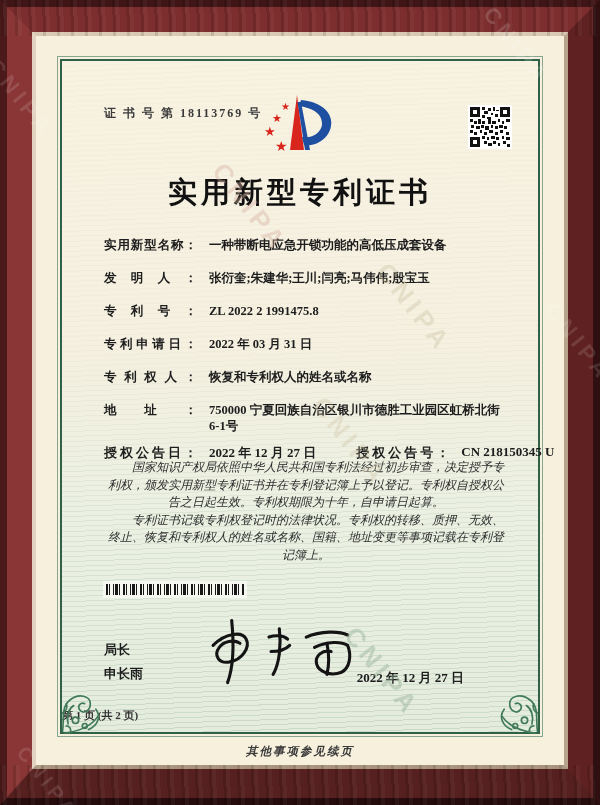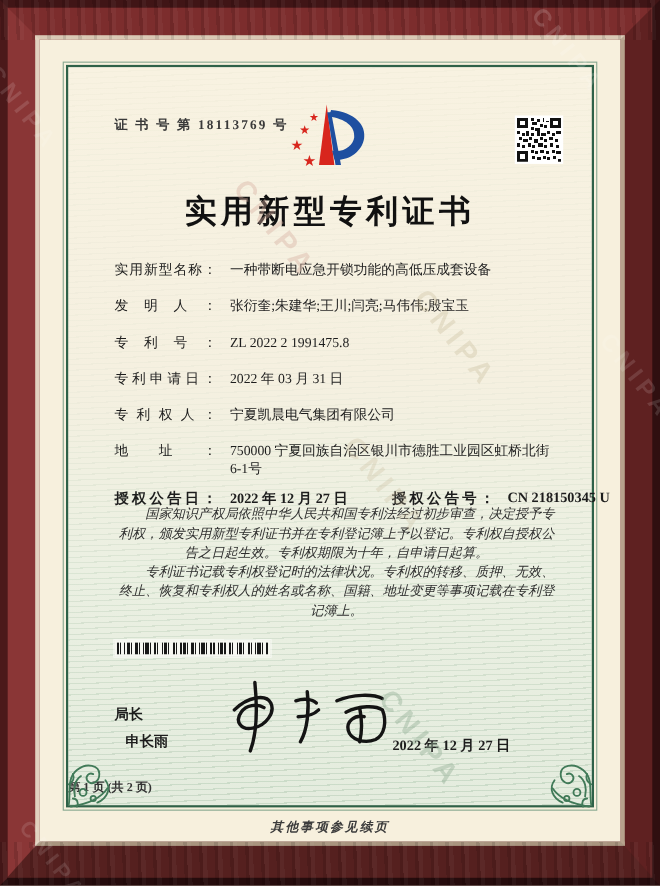--- a/index.html
+++ b/index.html
@@ -56,21 +56,21 @@
     position:absolute; left:42px; top:44px;
     font-size:12px; letter-spacing:2px; color:#3a3a3a; font-weight:600;
   }
   .logo { position:absolute; left:50%; top:31px; margin-left:-36px; width:72px; height:64px; }
   .qr { position:absolute; right:26px; top:44px; width:44px; height:44px; background:#fff; padding:2px; }
   .cert-title {
     position:absolute; left:0; right:0; top:112px; text-align:center;
     font-size:29px; font-weight:700; letter-spacing:4px; color:#111;
   }
   .fields { position:absolute; left:42px; right:32px; top:176px; color:#1d1d1d; }
-  .frow { display:flex; align-items:flex-start; min-height:33px; font-size:12.5px; font-weight:400; }
+  .frow { display:flex; align-items:flex-start; min-height:33px; font-size:12.5px; font-weight:700; }
   .frow.addr { min-height:42px; }
   .flabel {
     flex:0 0 93px; text-align:justify; text-align-last:justify; -moz-text-align-last:justify;
   }
   .fvalue { margin-left:12px; width:334px; line-height:16px; }
   .grant-row { display:flex; font-size:13px; font-weight:700;gap:14px; }
   .grant-pair { display:flex; }
   .grant-pair + .grant-pair { margin-left:26px; }
   .gvalue { margin-left:12px; white-space:nowrap; }
   .paras { position:absolute; left:42px; right:30px; top:398px; }
@@ -78,21 +78,21 @@
     text-indent:2em; font-size:12px; line-height:17.5px; color:#2e2e2e;
     font-weight:500; font-style:italic;text-align:center;
   }
   .barcode {
     position:absolute; left:42px; top:521px; width:142px; height:15px;
     background:
       repeating-linear-gradient(90deg,#181818 0 2px,#f7f7f2 2px 3px,#181818 3px 4px,#f7f7f2 4px 7px,#181818 7px 8px,#f7f7f2 8px 9px,#181818 9px 12px,#f7f7f2 12px 13px,#181818 13px 14px,#f7f7f2 14px 17px);
     border:2px solid #f7f7f2; box-shadow:0 0 0 1px rgba(255,255,255,0.6);
   }
   .signer-title { position:absolute; left:42px; top:580px; font-size:13px; font-weight:700; color:#1d1d1d; }
-  .signer-name  { position:absolute; left:52px; top:604px; font-size:13px; font-weight:700; color:#1d1d1d; }
+  .signer-name  { position:absolute; left:42px; top:604px; font-size:13px; font-weight:700; color:#1d1d1d; }
   .signature { position:absolute; left:118px; top:545px; width:180px; height:88px; }
   .sign-date { position:absolute; right:74px; top:608px; font-size:13px; font-weight:700; color:#1d1d1d; white-space:nowrap; }
   .page-info { position:absolute; left:0; right:0; bottom:9px; text-align:left; font-size:11px; color:#333; font-weight:600; }
   .note {
     position:absolute; left:0; right:0; bottom:6px; text-align:center;
     font-size:11.5px; letter-spacing:2px; color:#3c3c3c; font-weight:700; font-style:italic;
   }
   .ornament { position:absolute; width:74px; height:74px; }
   .ornament.bl { left:-5px; bottom:-5px; }
   .ornament.br { right:-5px; bottom:-5px; transform:scaleX(-1); }
@@ -170,21 +170,21 @@
           <div class="frow">
             <span class="flabel">专利号：</span>
             <span class="fvalue">ZL 2022 2 1991475.8</span>
           </div>
           <div class="frow">
             <span class="flabel">专利申请日：</span>
             <span class="fvalue">2022 年 03 月 31 日</span>
           </div>
           <div class="frow">
             <span class="flabel">专利权人：</span>
-            <span class="fvalue">宁夏凯晨电气集团有限公司</span>
+            <span class="fvalue">恢复和专利权人的姓名或名称</span>
           </div>
           <div class="frow addr">
             <span class="flabel">地址：</span>
             <span class="fvalue">750000 宁夏回族自治区银川市德胜工业园区虹桥北街6-1号</span>
           </div>
           <div class="grant-row">
             <div class="grant-pair">
               <span class="flabel">授权公告日：</span>
               <span class="gvalue">2022 年 12 月 27 日</span>
             </div>

